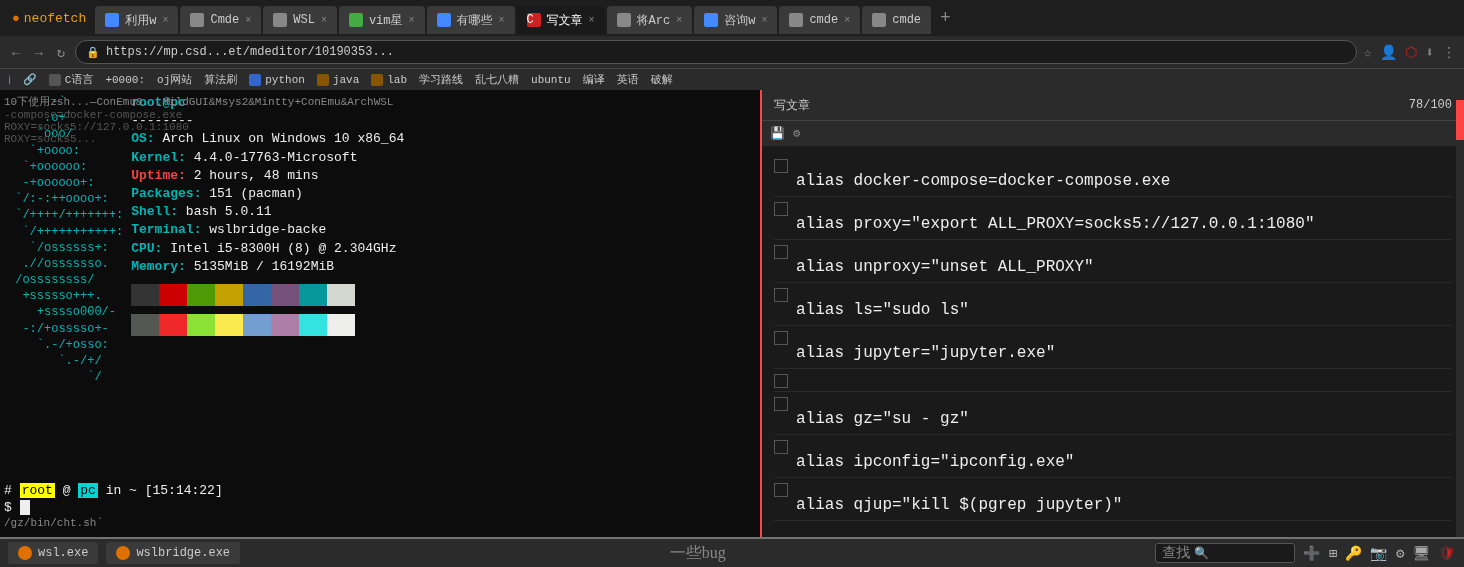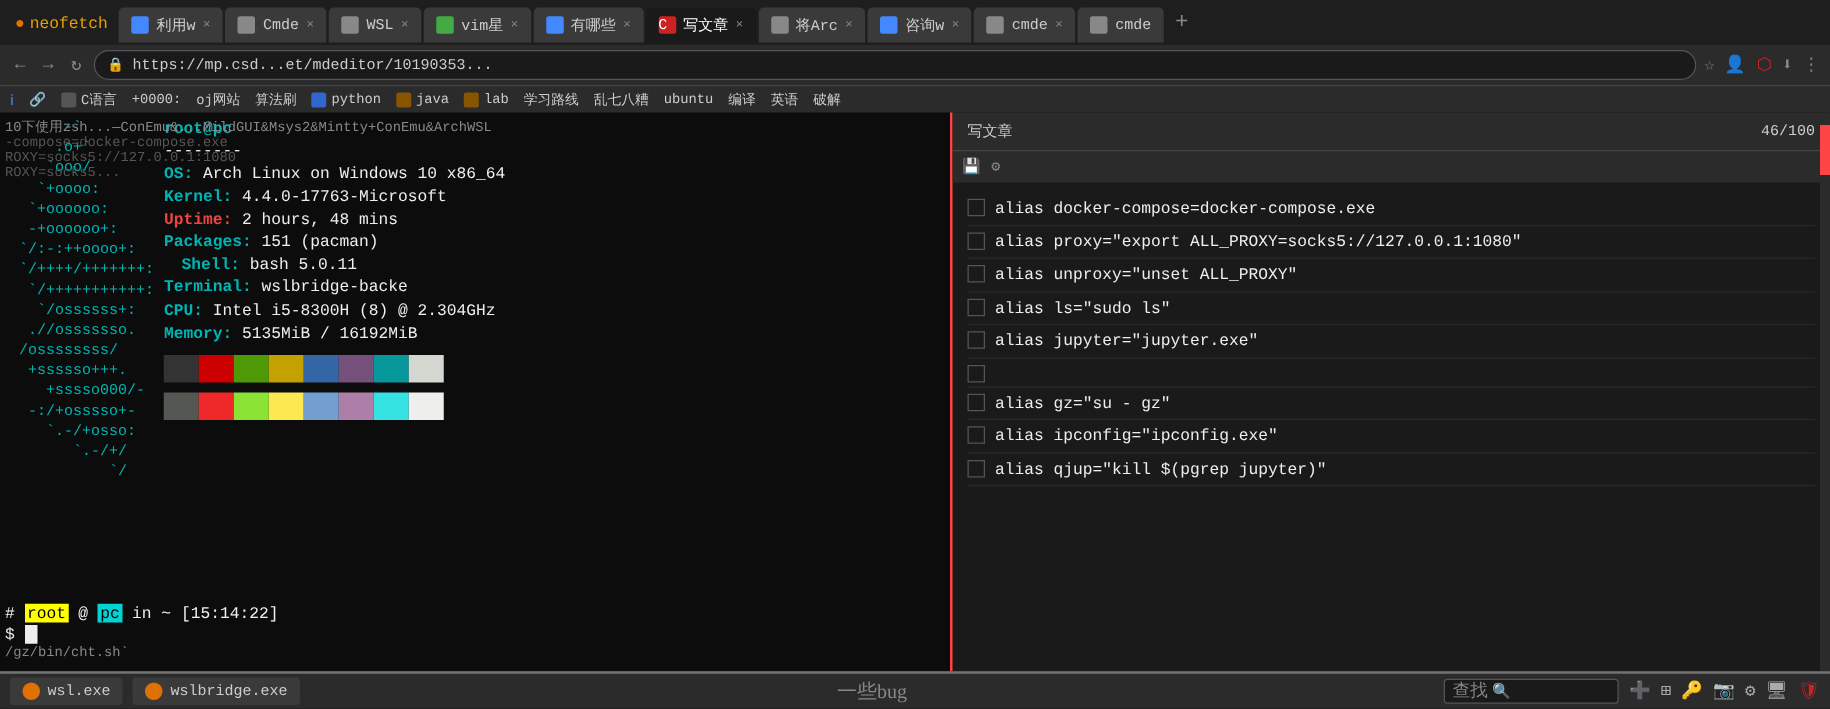--- a/index.html
+++ b/index.html
@@ -296,22 +296,23 @@
       height: 14px;
       border: 1px solid #555;
       background: #1a1a1a;
       flex-shrink: 0;
       margin-top: 2px;
     }
 
     .code-text {
       color: #eee;
       font-family: 'Courier New', monospace;
-      font-size: 13px;
+      font-size: 16px;
       line-height: 1.5;
+      margin-top: 12px;
     }
 
     
     .scroll-indicator {
       width: 8px;
       background: #2b2b2b;
       position: absolute;
       right: 0;
       top: 90px;
       bottom: 30px;
@@ -578,21 +579,21 @@
             <span style="color:#ef4444;font-weight:bold;">Uptime: </span>2 hours, 48 mins
           </span>
         </span>
         <span class="info-line">
           <span style="color:#eee;">
             <span style="color:#00b4b4;font-weight:bold;">Packages: </span>151 (pacman)
           </span>
         </span>
         <span class="info-line">
           <span style="color:#eee;">
-            <span style="color:#00b4b4;font-weight:bold;margin-left:14px;">Shell: </span>bash 5.0.11
+            <span style="color:#00b4b4;font-weight:bold;">Shell: </span>bash 5.0.11
           </span>
         </span>
         <span class="info-line">
           <span style="color:#eee;">
             <span style="color:#00b4b4;font-weight:bold;">Terminal: </span>wslbridge-backe
           </span>
         </span>
         <span class="info-line">
           <span style="color:#eee;">
             <span style="color:#00b4b4;font-weight:bold;">CPU: </span>Intel i5-8300H (8) @ 2.304GHz
@@ -649,21 +650,21 @@
         <span class="cursor-block"> </span>
       </div>
       <div style="color:#888;font-size:11px;margin-top:2px;">/gz/bin/cht.sh`</div>
     </div>
   </div>
 
   <div class="right-panel">
 
     <div class="editor-header">
       <span style="color:#ccc;font-size:12px;">写文章</span>
-      <span style="margin-left:auto;">46/100</span>
+      <span style="margin-left:auto;">78/100</span>
     </div>
 
     <div class="editor-toolbar">
 
       <span style="color:#888;font-size:12px;cursor:pointer;">💾</span>
       <span style="color:#888;font-size:12px;cursor:pointer;">⚙</span>
     </div>
 
     <div class="editor-body">
       <div class="editor-line">

